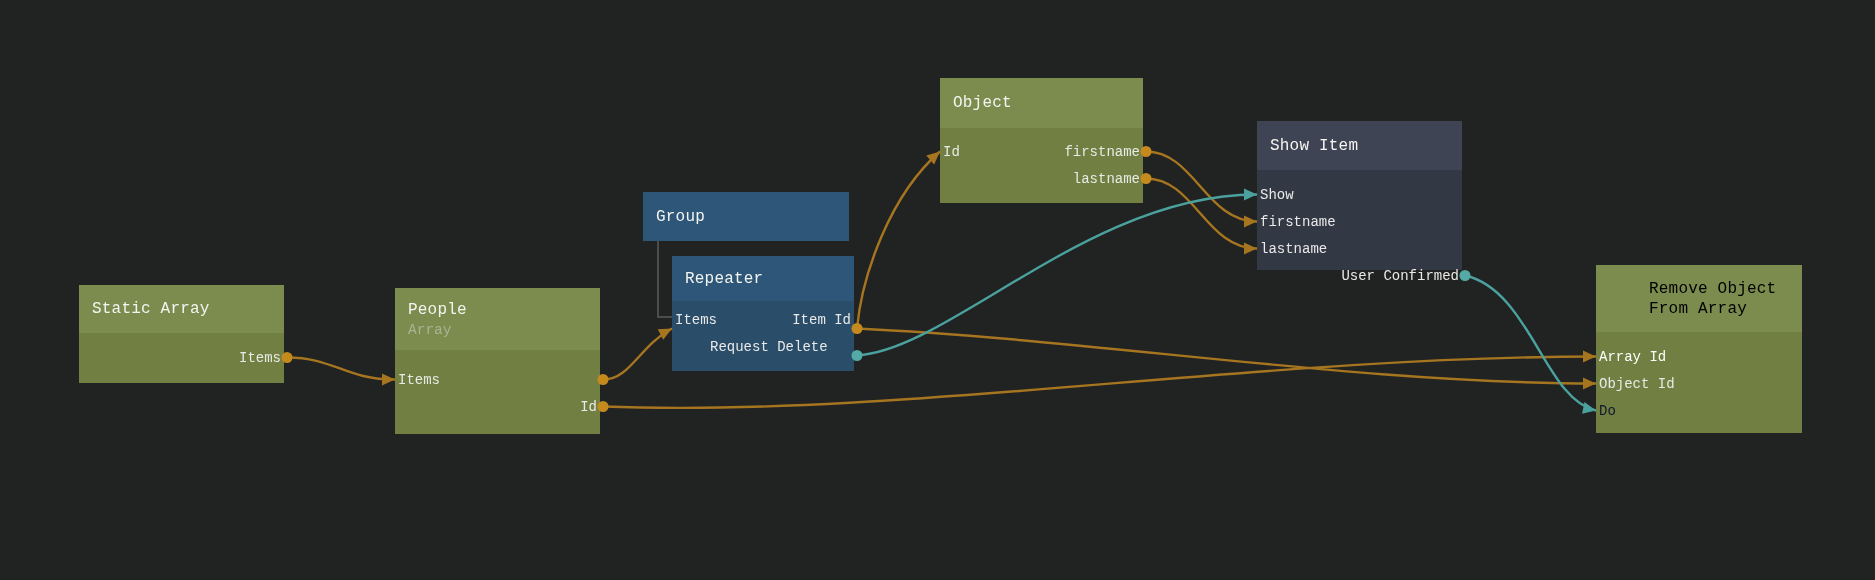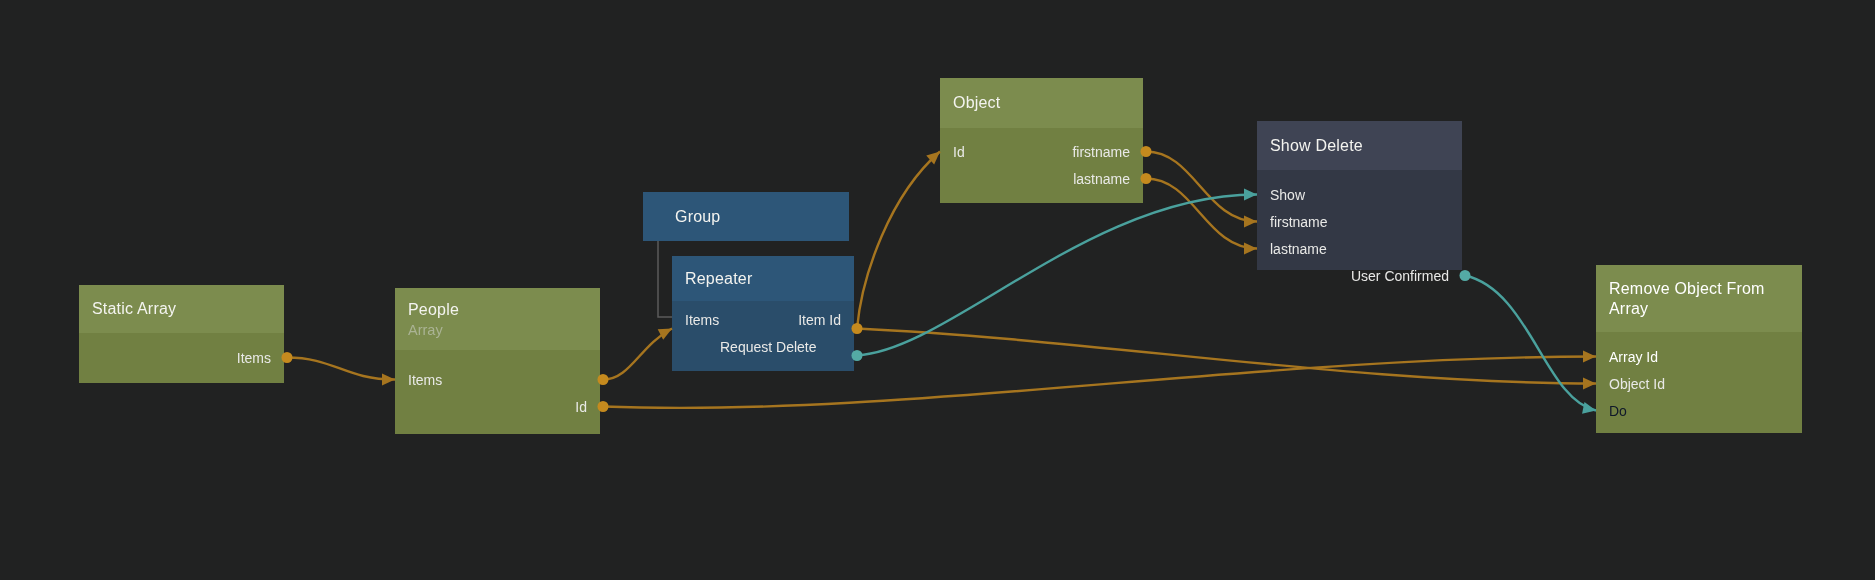--- a/index.html
+++ b/index.html
@@ -1,26 +1,26 @@
 <!DOCTYPE html>
 <html style="--green-h: #7c8c4e; --green-b: #718042; --blue-h: #2d5678; --blue-b: #2a4d6a; --dark-h: #3f4454; --dark-b: #333845;"><head>
 <meta charset="utf-8">
 <style>
   html,body{margin:0;padding:0;background:#161616;}
   .canvas{
     position:relative;width:1875px;height:580px;overflow:hidden;
     background:radial-gradient(ellipse 130% 170% at 50% 45%, #212222 55%, #171818 100%);
     font-family:"Liberation Sans", sans-serif;
   }
-  .node{position:absolute;box-sizing:border-box;z-index:2;}
+  .node{position:absolute;box-sizing:border-box;z-index:2;font-family:Liberation Mono, monospace;}
   .node-header{display:flex;flex-direction:column;justify-content:center;padding:0 13px;box-sizing:border-box;}
   .node-title{font-size:16px;line-height:1.25;letter-spacing:.2px;}
   .node-subtitle{font-size:14.5px;margin-top:2px;}
   .node-body{box-sizing:border-box;}
-  .port-row{height:27px;display:flex;align-items:center;justify-content:space-between;padding:0 13px;}
+  .port-row{height:27px;display:flex;align-items:center;justify-content:space-between;padding:0 3px;}
   .port-label{font-size:14px;white-space:nowrap;}
   .port-label.in{margin-right:auto;}
   .port-label.out{margin-left:auto;}
   .theme-green .node-header{background:var(--green-h);}
   .theme-green .node-body{background:var(--green-b);}
   .theme-blue .node-header{background:var(--blue-h);}
   .theme-blue .node-body{background:var(--blue-b);}
   .theme-dark .node-header{background:var(--dark-h);}
   .theme-dark .node-body{background:var(--dark-b);}
   .wire-layer{position:absolute;left:0;top:0;z-index:5;pointer-events:none;}
@@ -78,21 +78,21 @@
           <span class="port-label in" style="color: rgb(233, 233, 231);">Items</span>
           <span class="port-label out" style="color: rgb(233, 233, 231);"></span>
         </div>
         <div class="port-row">
           <span class="port-label out" style="color: rgb(233, 233, 231);">Id</span>
         </div>
       </div>
     </div>
     <div class="node theme-blue" style="left: 643px; top: 192px; width: 206px; height: 49px;">
       <div class="node-header" style="height: 49px;">
-        <div class="node-title" style="color: rgb(244, 244, 240); margin-left: 19px;">Group</div>
+        <div class="node-title" style="color: rgb(244, 244, 240);">Group</div>
       </div>
       <div class="node-body" style="height: 0px; padding-top: 0px;"></div>
     </div>
     <div class="node theme-blue" style="left: 672px; top: 256px; width: 182px; height: 124px;">
       <div class="node-header" style="height: 45px;">
         <div class="node-title" style="color: rgb(244, 244, 240);">Repeater</div>
       </div>
       <div class="node-body" style="height: 70px; padding-top: 5px;">
         <div class="port-row">
           <span class="port-label in" style="color: rgb(233, 233, 231);">Items</span>
@@ -112,40 +112,40 @@
           <span class="port-label in" style="color: rgb(233, 233, 231);">Id</span>
           <span class="port-label out" style="color: rgb(233, 233, 231);">firstname</span>
         </div>
         <div class="port-row">
           <span class="port-label out" style="color: rgb(233, 233, 231);">lastname</span>
         </div>
       </div>
     </div>
     <div class="node theme-dark" style="left: 1257px; top: 121px; width: 205px; height: 181px;">
       <div class="node-header" style="height: 49px;">
-        <div class="node-title" style="color: rgb(244, 244, 240);">Show Delete</div>
+        <div class="node-title" style="color: rgb(244, 244, 240);">Show Item</div>
       </div>
       <div class="node-body" style="height: 100px; padding-top: 11px;">
         <div class="port-row">
           <span class="port-label in" style="color: rgb(233, 233, 231);">Show</span>
         </div>
         <div class="port-row">
           <span class="port-label in" style="color: rgb(233, 233, 231);">firstname</span>
         </div>
         <div class="port-row">
           <span class="port-label in" style="color: rgb(233, 233, 231);">lastname</span>
         </div>
         <div class="port-row">
           <span class="port-label out" style="color: rgb(233, 233, 231);">User Confirmed</span>
         </div>
       </div>
     </div>
     <div class="node theme-green" style="left: 1596px; top: 265px; width: 206px; height: 168px;">
       <div class="node-header" style="height: 67px;">
-        <div class="node-title" style="color: #ffffff;">Remove Object From Array</div>
+        <div class="node-title" style="color: #000000; margin-left: 40px;">Remove Object From Array</div>
       </div>
       <div class="node-body" style="height: 101px; padding-top: 11px;">
         <div class="port-row">
           <span class="port-label in" style="color: #ffffff;">Array Id</span>
         </div>
         <div class="port-row">
           <span class="port-label in" style="color: rgb(233, 233, 231);">Object Id</span>
         </div>
         <div class="port-row">
           <span class="port-label in" style="color: #0f172a;">Do</span>

